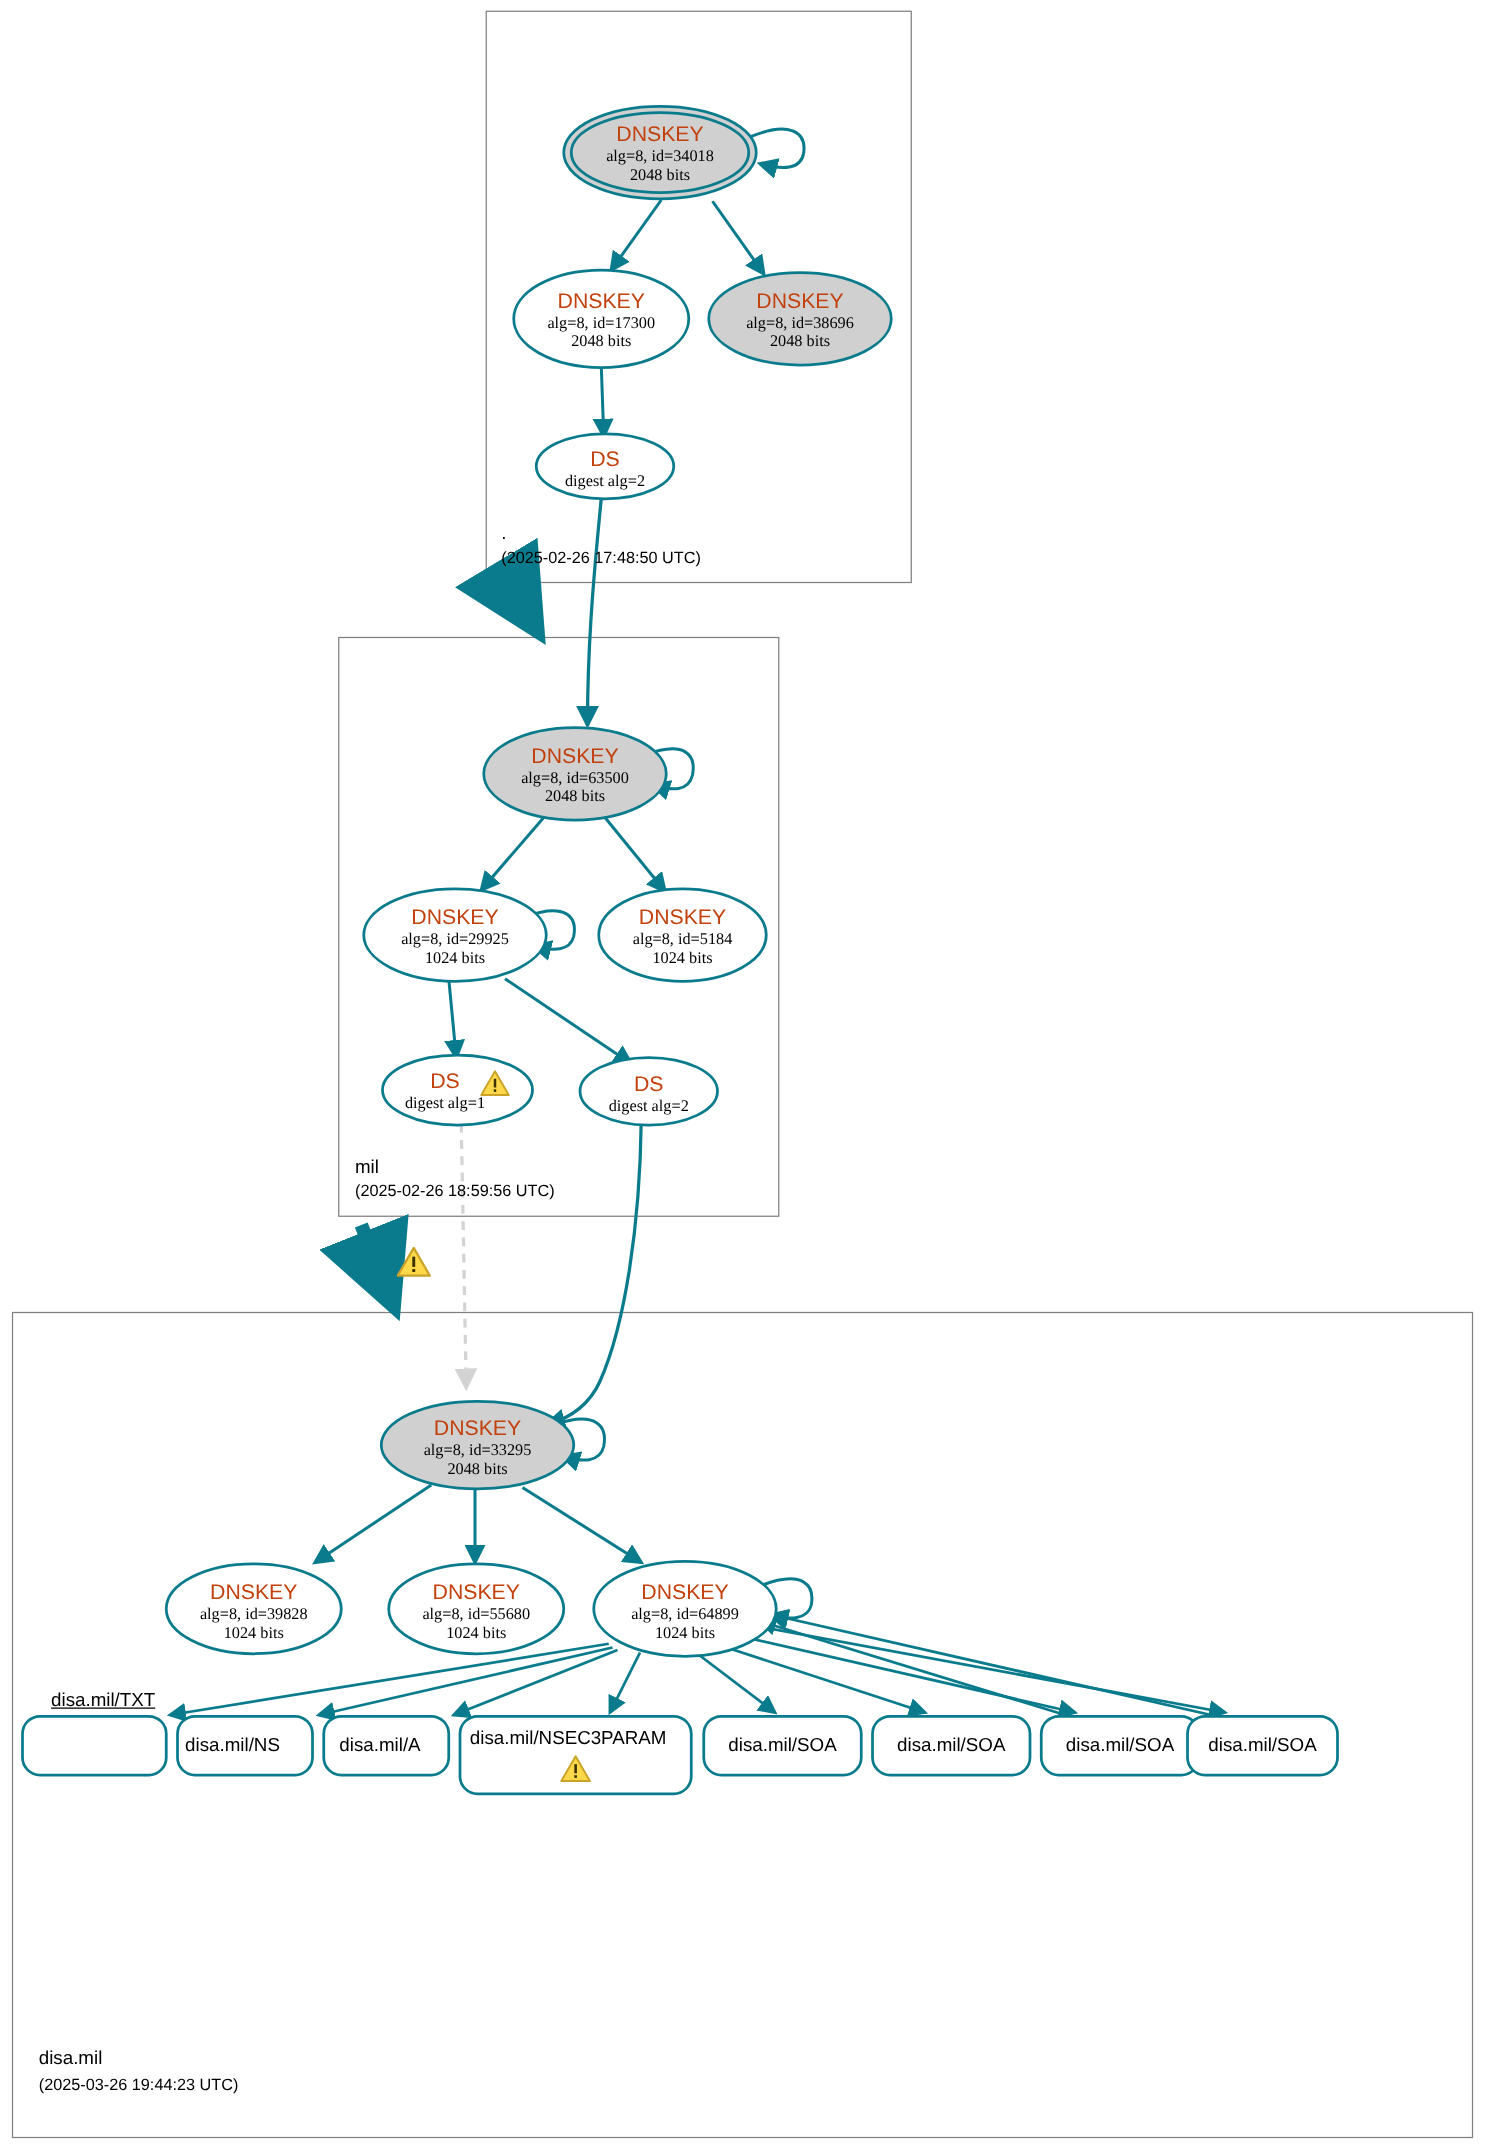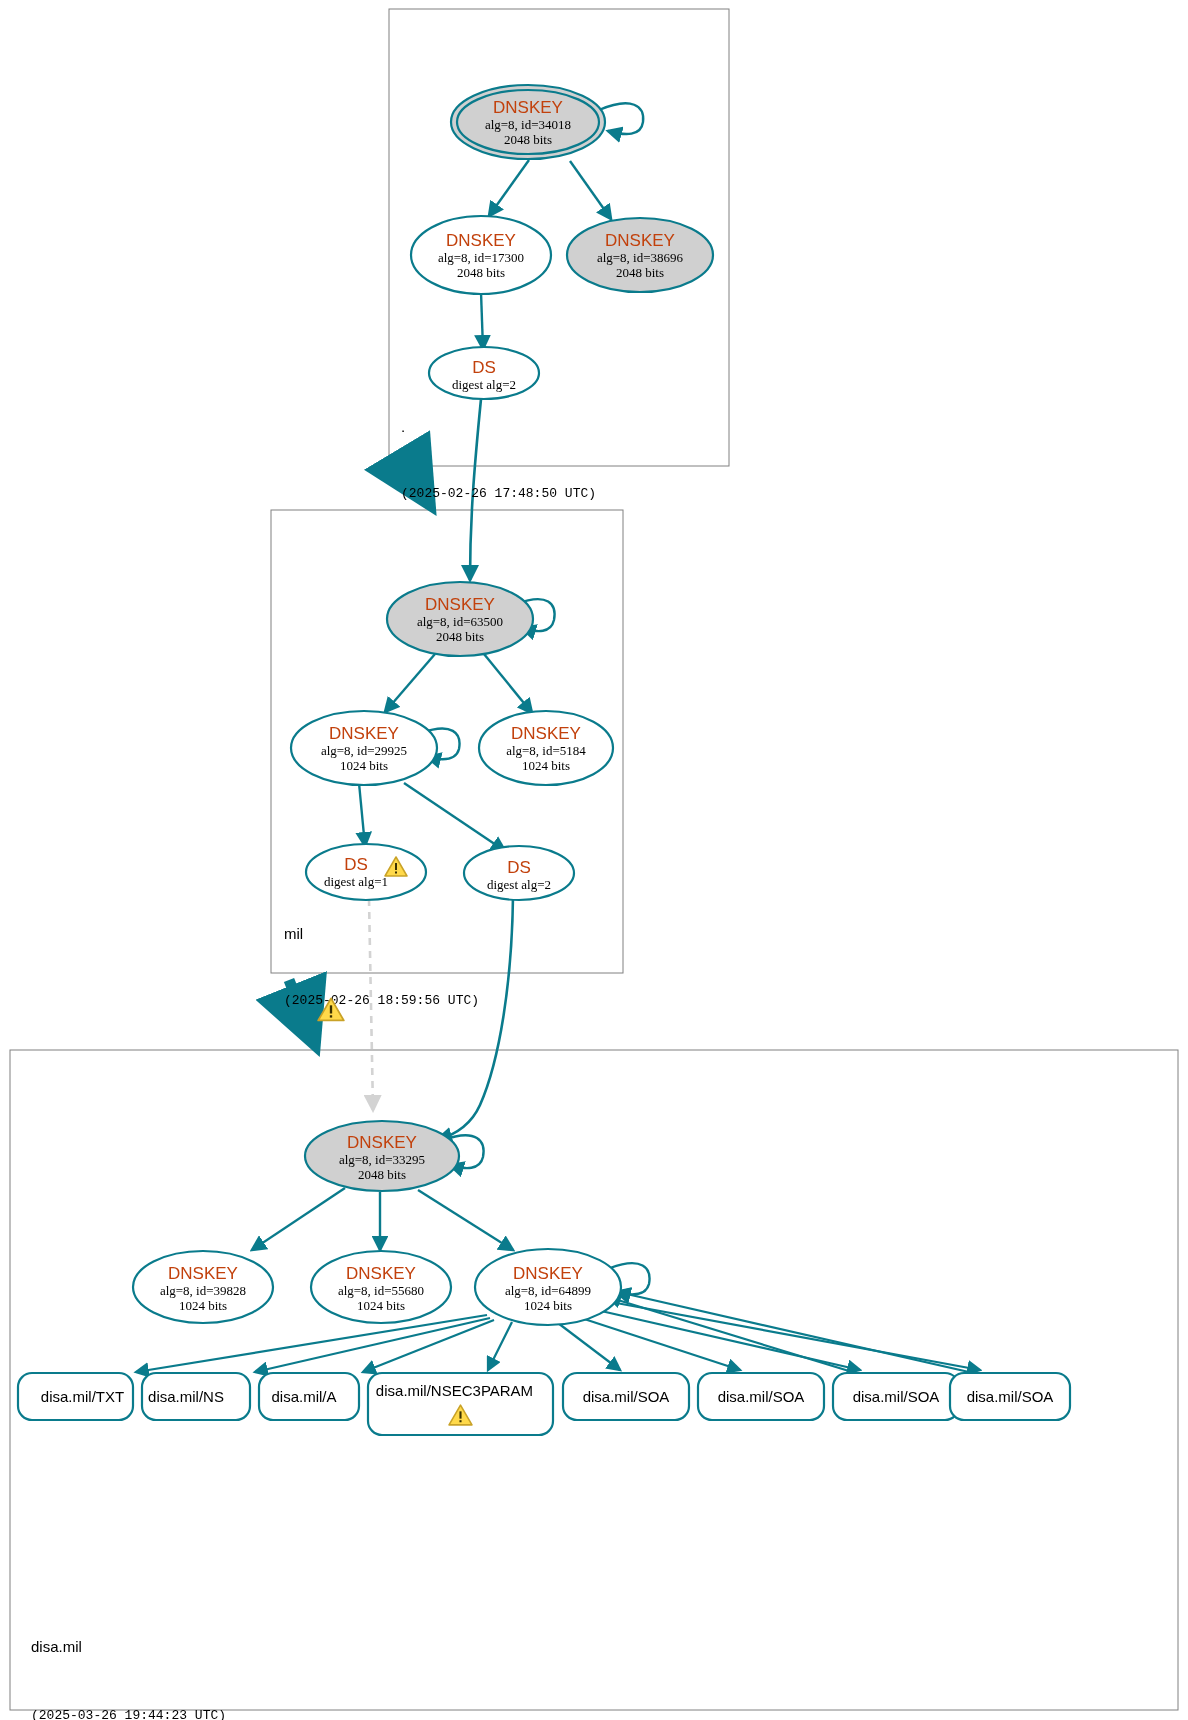--- a/index.html
+++ b/index.html
@@ -4,21 +4,21 @@
 <style>
   html,body{margin:0;padding:0;background:#ffffff;}
   body{width:1188px;height:1720px;position:relative;
        font-family:"Liberation Sans", sans-serif;color:#000;}
   #stage{position:absolute;left:0;top:0;width:1188px;height:1720px;}
   svg.layer{position:absolute;left:0;top:0;width:1188px;height:1720px;overflow:visible;}
   .node-label{position:absolute;text-align:center;pointer-events:none;}
   .nl-title{font-family:"Liberation Sans", sans-serif;font-size:17px;line-height:19px;color:#c2410c;}
   .nl-sub{font-family:"Liberation Serif", serif;font-size:13px;line-height:15px;color:#000;}
   .zone-name{position:absolute;font-family:"Liberation Sans", sans-serif;font-size:15px;color:#000;}
-  .zone-time{position:absolute;font-family:Liberation Mono, monospace;font-size:13px;color:#000;margin-top:48px;}
+  .zone-time{position:absolute;font-family:Liberation Sans, sans-serif;font-size:13px;color:#000;}
   .rr-label{position:absolute;text-align:center;font-family:"Liberation Sans", sans-serif;
             font-size:15px;color:#000;pointer-events:none;}
   .warn{position:absolute;}
 </style>
 </head>
 <body>
 
 <div id="stage">
 
   <svg class="layer" viewBox="0 0 1188 1720">
@@ -192,21 +192,21 @@
     <div class="nl-sub">alg=8, id=55680</div>
     <div class="nl-sub">1024 bits</div>
   </div>
 
   <div class="node-label" style="left:468px;top:1264px;width:160px;">
     <div class="nl-title">DNSKEY</div>
     <div class="nl-sub">alg=8, id=64899</div>
     <div class="nl-sub">1024 bits</div>
   </div>
 
-  <div class="rr-label" style="left:18px;top:1388px;width:129px;">disa.mil/TXT</div>
+  <div class="rr-label" style="left:18px;top:1352px;width:129px;text-decoration:underline;">disa.mil/TXT</div>
   <div class="rr-label" style="left:142px;top:1388px;width:88px;">disa.mil/NS</div>
   <div class="rr-label" style="left:254px;top:1388px;width:100px;">disa.mil/A</div>
   <div class="rr-label" style="left:368px;top:1382px;width:173px;">disa.mil/NSEC3PARAM</div>
   <svg class="warn" style="left:448px;top:1404px;" width="25" height="23" viewBox="0 0 24 22">
     <path d="M12,1 L23,20 L1,20 Z" fill="#ffd94a" stroke="#c9a227" stroke-width="1.5" stroke-linejoin="round"></path>
     <rect x="11" y="7" width="2" height="7" fill="#3a3000"></rect>
     <rect x="11" y="15.5" width="2" height="2" fill="#3a3000"></rect>
   </svg>
   <div class="rr-label" style="left:563px;top:1388px;width:126px;">disa.mil/SOA</div>
   <div class="rr-label" style="left:698px;top:1388px;width:126px;">disa.mil/SOA</div>

